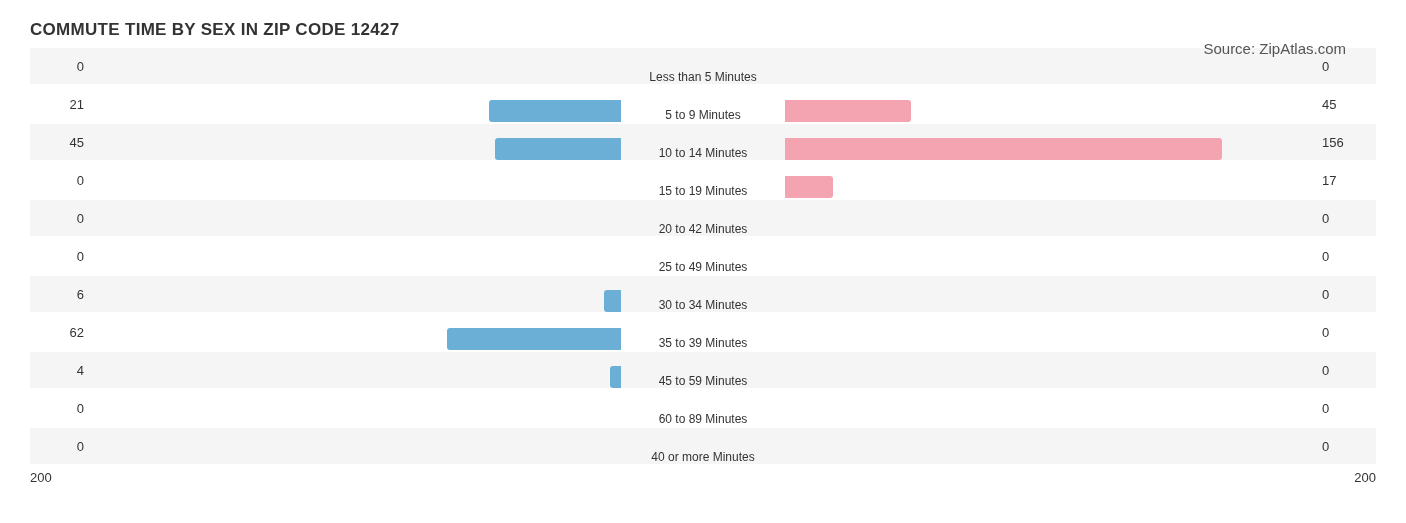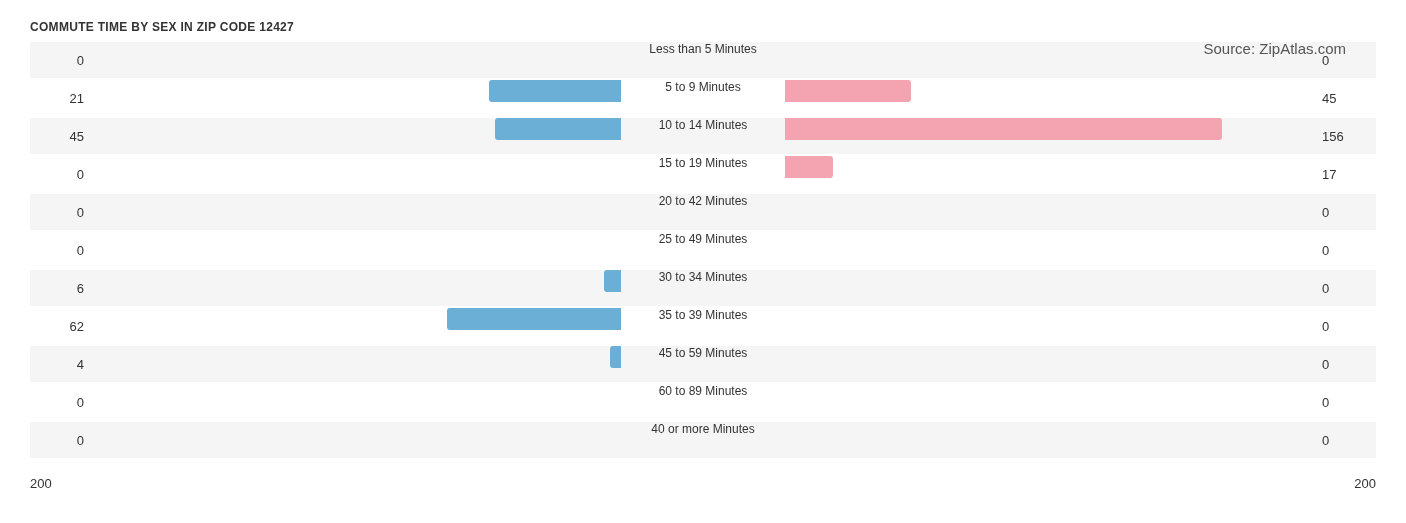--- a/index.html
+++ b/index.html
@@ -4,21 +4,21 @@
   <style>
     * { box-sizing: border-box; margin: 0; padding: 0; }
     body {
       font-family: Arial, sans-serif;
       background: #fff;
       width: 1406px;
       min-height: 523px;
       padding: 20px 30px;
     }
     .chart-title {
-      font-size: 12px;
+      font-size: 17px;
       font-weight: bold;
       text-transform: uppercase;
       color: #333;
       margin-bottom: 8px;
       letter-spacing: 0.3px;
     }
     .source {
       position: absolute;
       top: 20px;
       right: 30px;
@@ -42,21 +42,21 @@
       text-align: right;
       font-size: 13px;
       color: #333;
       padding-right: 6px;
       flex-shrink: 0;
     }
     
     .bars-wrapper {
       width: 100%;
       display: flex;
-      align-items: flex-start;
+      align-items: flex-end;
       height: 100%;
       position: relative;
     }
     .left-bar-area {
       flex: 1;
       display: flex;
       justify-content: flex-end;
       align-items: center;
       height: 22px;
       padding-right: 2px;
@@ -100,21 +100,21 @@
       font-size: 13px;
       color: #333;
       padding-left: 6px;
       flex-shrink: 0;
     }
     .axis-labels {
       display: flex;
       justify-content: space-between;
       font-size: 13px;
       color: #333;
-      margin-top: 16px;
+      margin-top: 4px;
       padding: 0 0;
     }
     .chart-wrapper {
       display: flex;
       flex-direction: column;
     }
     .rows-container {
       width: 100%;
     }
   </style>

